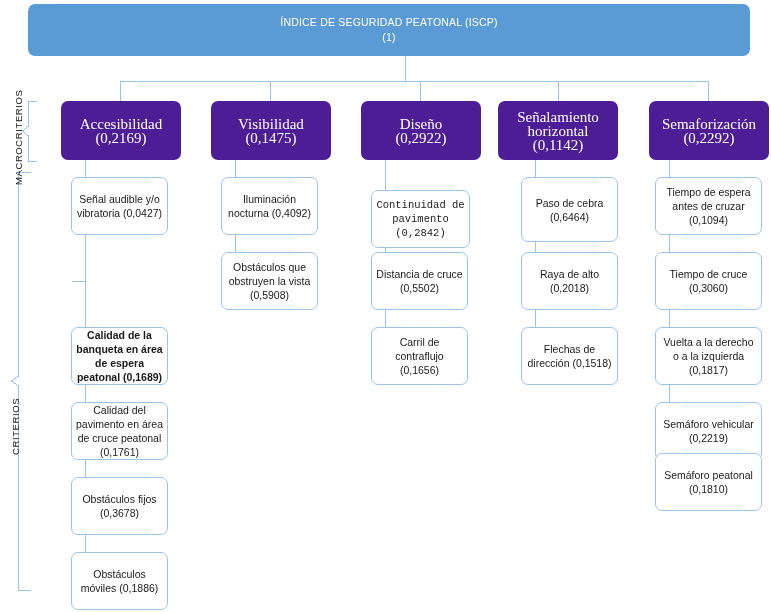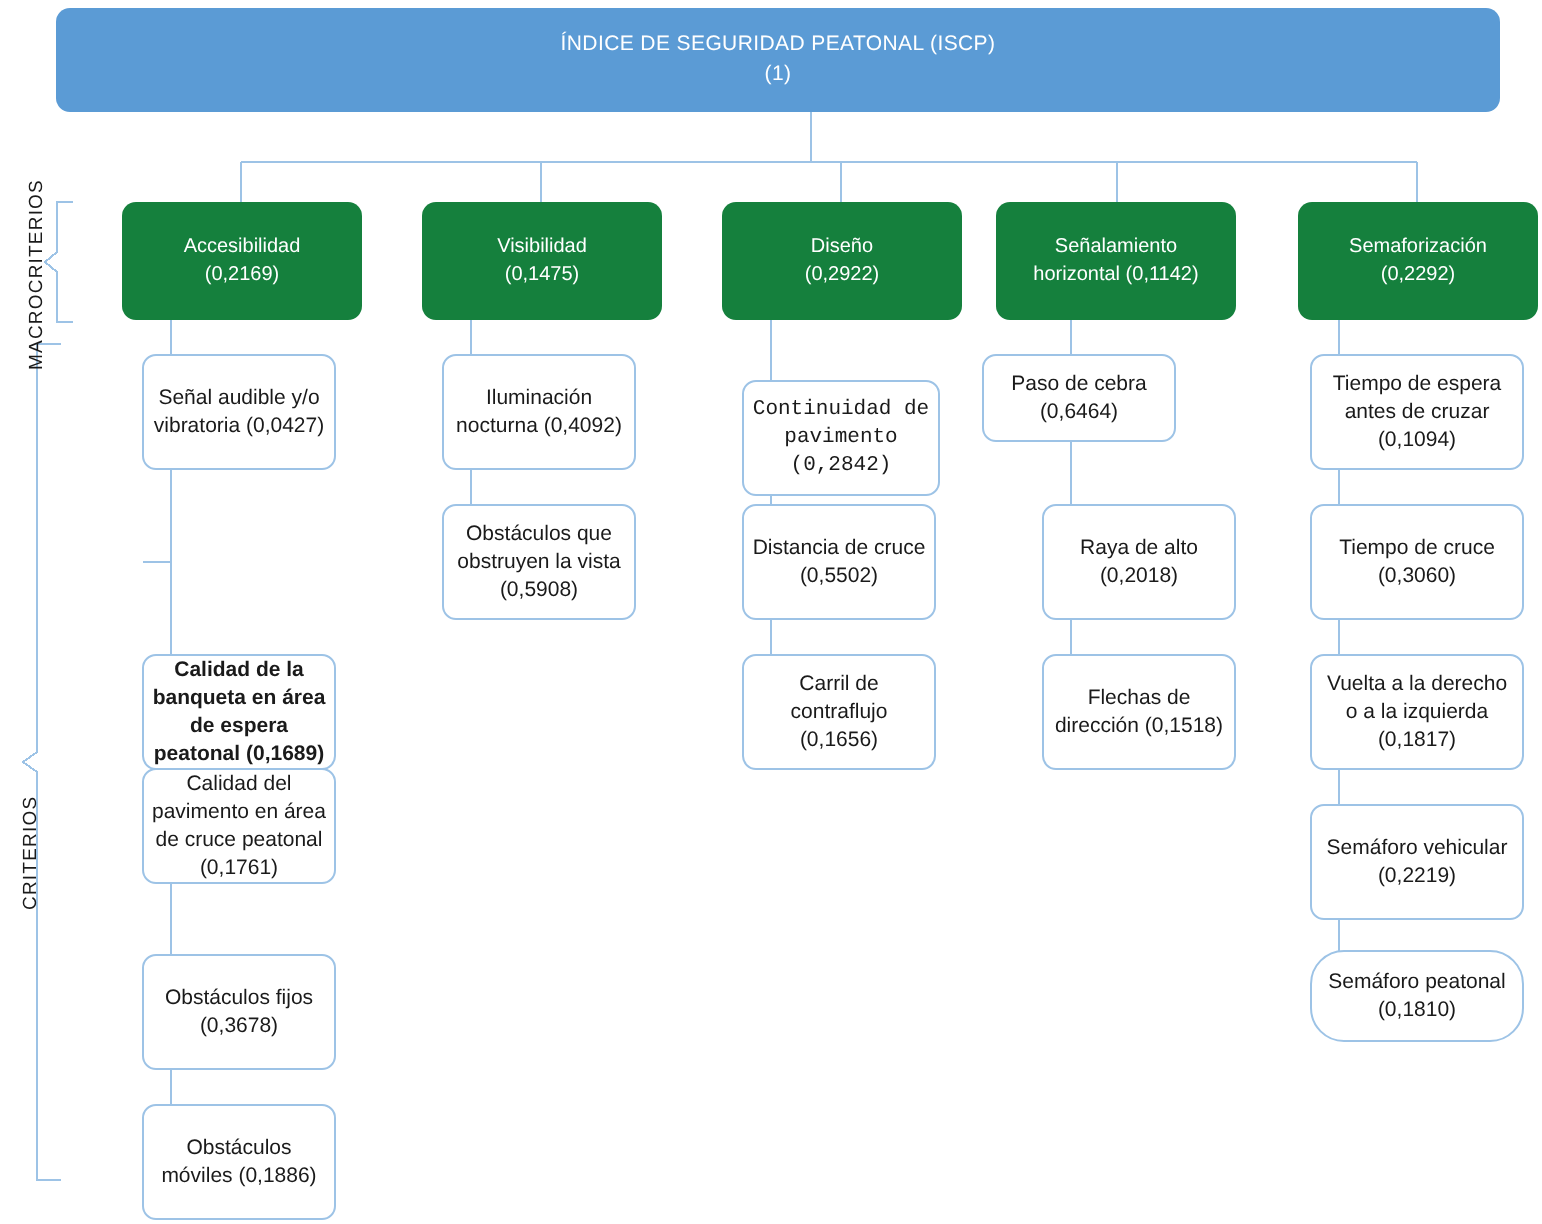--- a/index.html
+++ b/index.html
@@ -37,32 +37,33 @@
     line-height:15px;
     letter-spacing:.2px;
   }
   .root-node .l2{font-size:10.5px;}
 
   
   .macro-node{
     position:absolute;
     top:101px;
     height:59px;
-    background:#15803d;
+    background:#4c1d95;
     border-radius:7px;
     color:#ffffff;
     display:flex;
     flex-direction:column;
     align-items:center;
     justify-content:center;
     text-align:center;
-    font-size:10px;
+    font-size:15px;
     line-height:14px;
     padding:0 6px;
     box-sizing:border-box;
+    font-family:Liberation Serif, serif;
   }
 
   
   .crit-node{
     position:absolute;
     background:#ffffff;
     border:1px solid #9DC3E6;
     border-radius:7px;
     color:#1a1a1a;
     display:flex;
@@ -185,21 +186,21 @@
     <div>Semaforización</div>
     <div>(0,2292)</div>
   </div>
 
   <div class="crit-node" style="left:71px; top:177px; width:97px; height:58px;">
     <span>Señal audible y/o vibratoria (0,0427)</span>
     </div>
   <div class="crit-node" style="left:71px; top:327px; width:97px; height:58px;font-weight:bold;">
     <span>Calidad de la banqueta en área de espera peatonal (0,1689)</span>
     </div>
-  <div class="crit-node" style="left:71px; top:384px; width:97px; height:58px;">
+  <div class="crit-node" style="left:71px; top:402px; width:97px; height:58px;">
     <span>Calidad del pavimento en área de cruce peatonal (0,1761)</span>
     </div>
   <div class="crit-node" style="left:71px; top:477px; width:97px; height:58px;">
     <span>Obstáculos fijos (0,3678)</span>
     </div>
   <div class="crit-node" style="left:71px; top:552px; width:97px; height:58px;">
     <span>Obstáculos móviles (0,1886)</span>
     </div>
 
   <div class="crit-node" style="left:221px; top:177px; width:97px; height:58px;">
@@ -212,21 +213,21 @@
   <div class="crit-node" style="left:371px; top:190px; width:99px; height:58px;font-family:Liberation Mono, monospace;">
     <span>Continuidad de pavimento (0,2842)</span>
     </div>
   <div class="crit-node" style="left:371px; top:252px; width:97px; height:58px;">
     <span>Distancia de cruce (0,5502)</span>
     </div>
   <div class="crit-node" style="left:371px; top:327px; width:97px; height:58px;">
     <span>Carril de contraflujo (0,1656)</span>
     </div>
 
-  <div class="crit-node" style="left:491px; top:177px; width:97px; height:44px;justify-content:center;">
+  <div class="crit-node" style="left:521px; top:177px; width:97px; height:65px;justify-content:center;">
     <span>Paso de cebra (0,6464)</span>
     </div>
   <div class="crit-node" style="left:521px; top:252px; width:97px; height:58px;">
     <span>Raya de alto (0,2018)</span>
     </div>
   <div class="crit-node" style="left:521px; top:327px; width:97px; height:58px;">
     <span>Flechas de dirección (0,1518)</span>
     </div>
 
   <div class="crit-node" style="left:655px; top:177px; width:107px; height:58px;">
@@ -234,17 +235,17 @@
     </div>
   <div class="crit-node" style="left:655px; top:252px; width:107px; height:58px;">
     <span>Tiempo de cruce (0,3060)</span>
     </div>
   <div class="crit-node" style="left:655px; top:327px; width:107px; height:58px;">
     <span>Vuelta a la derecho o a la izquierda (0,1817)</span>
     </div>
   <div class="crit-node" style="left:655px; top:402px; width:107px; height:58px;">
     <span>Semáforo vehicular (0,2219)</span>
     </div>
-  <div class="crit-node" style="left:655px; top:475px; width:107px; height:46px;border-radius:17px;">
+  <div class="crit-node" style="left:655px; top:453px; width:107px; height:58px;">
     <span>Semáforo peatonal (0,1810)</span>
     </div>
 
 </div>
 
 </body></html>

